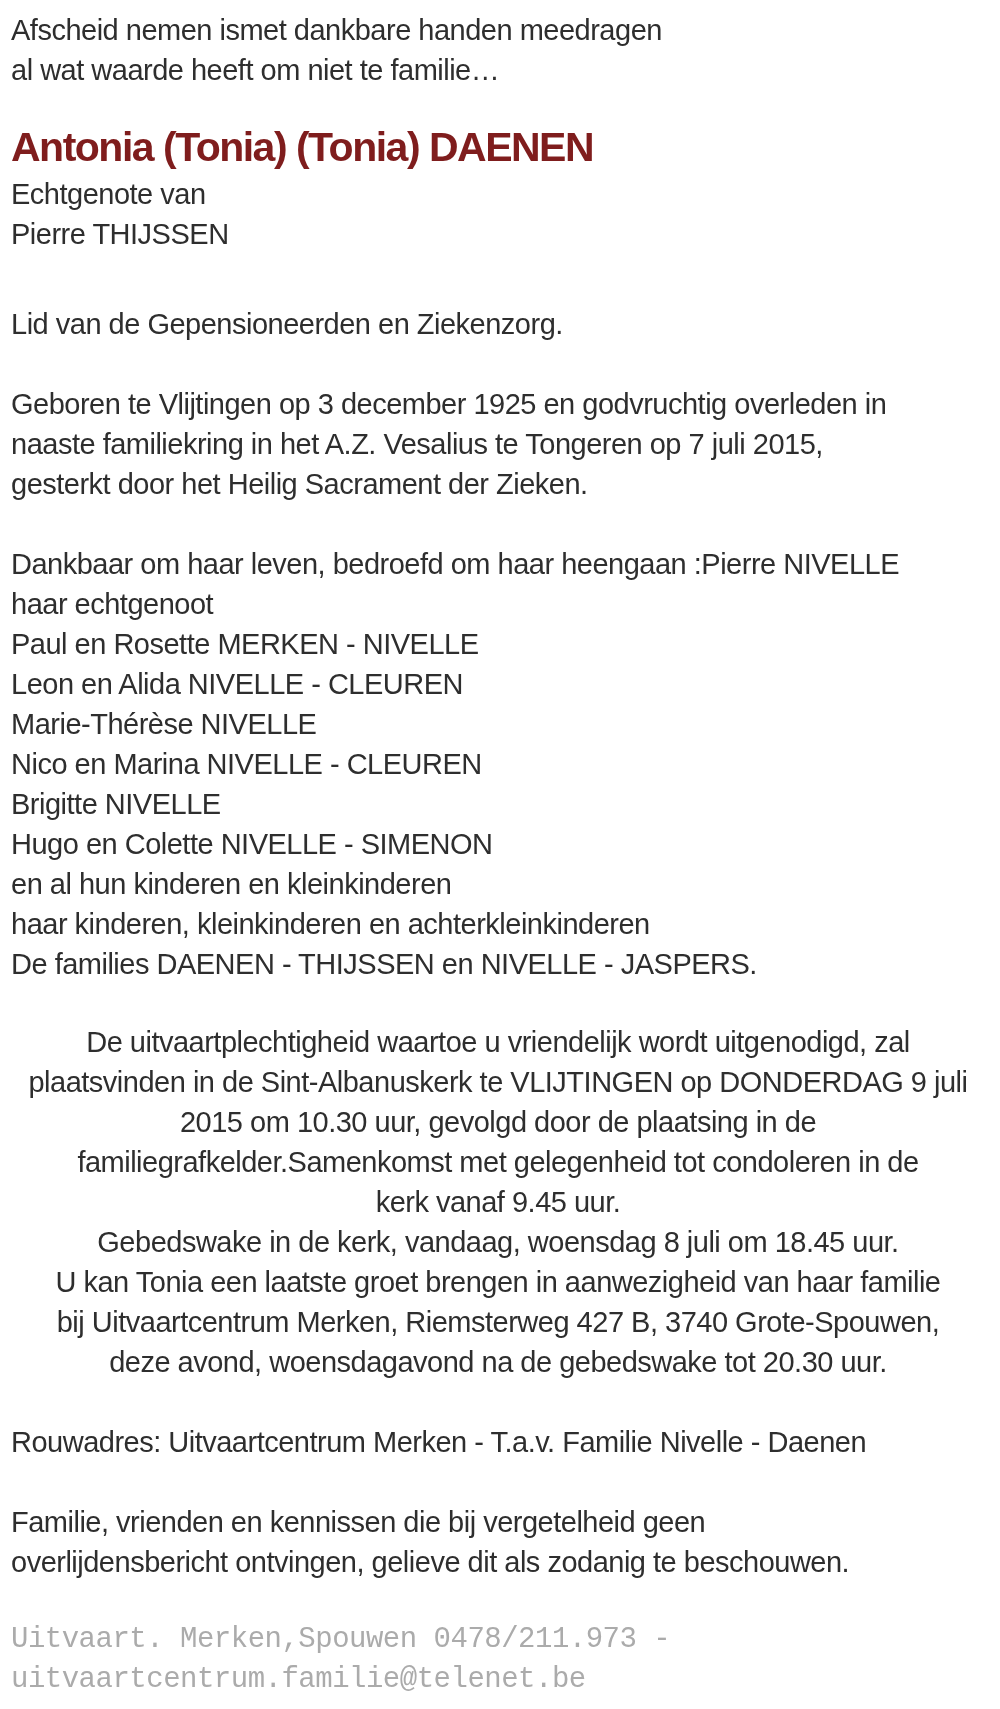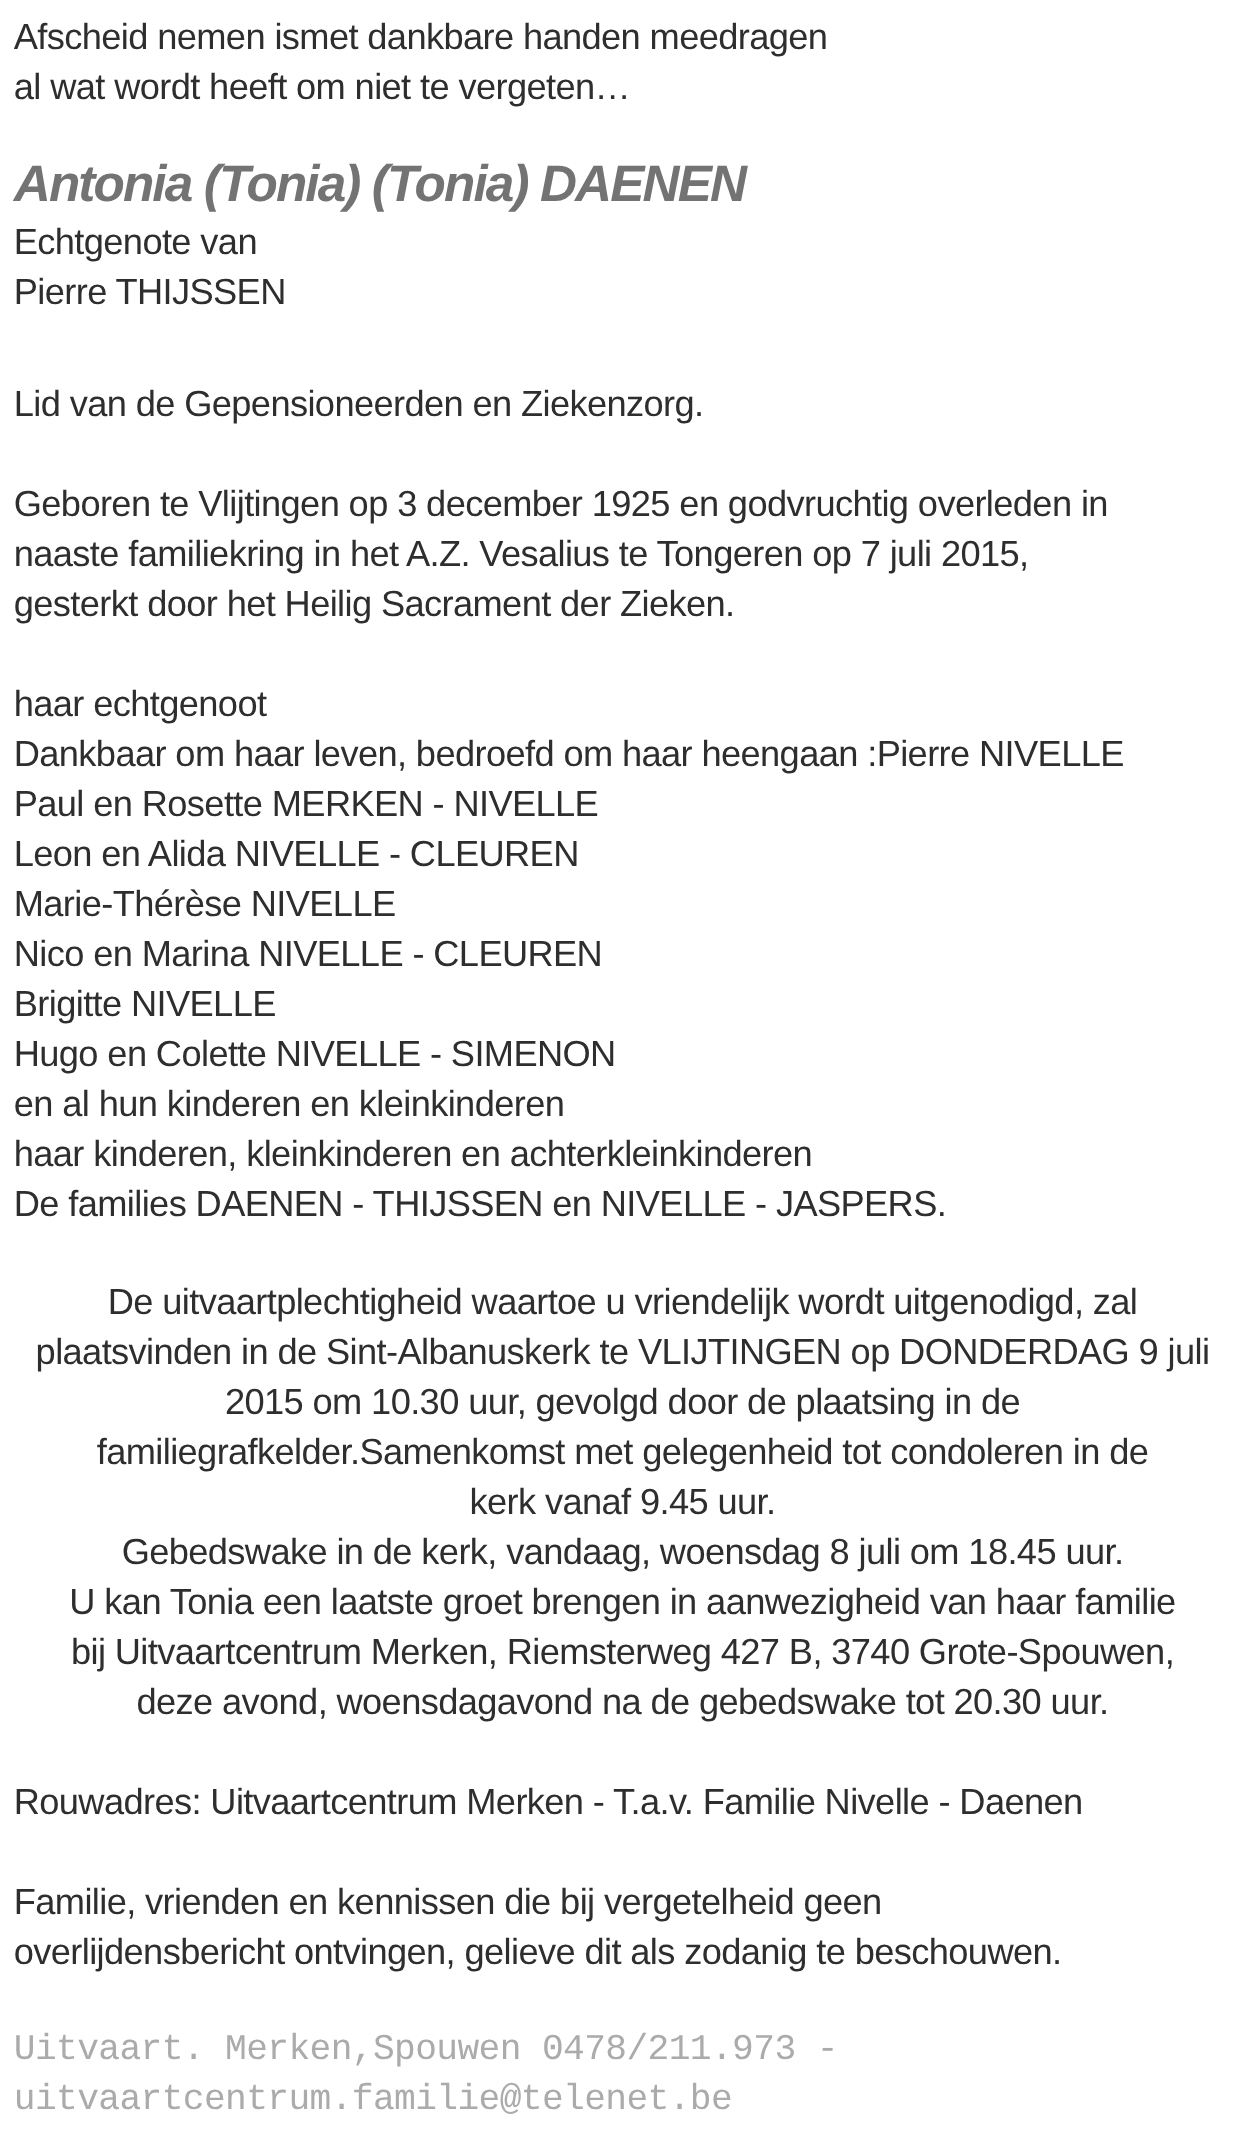--- a/index.html
+++ b/index.html
@@ -16,63 +16,62 @@
     line-height: 40px;
     letter-spacing: -0.5px;
     white-space: nowrap;
   }
   .title-line {
     font-size: 41px;
     font-weight: bold;
     line-height: 54px;
     letter-spacing: -1.5px;
     white-space: nowrap;
-    color: #737373;
+    color: #7f1d1d;
     margin-top: 30px;
-    font-style: italic;
   }
   .sec-membership { margin-top: 50px; }
   .sec-life      { margin-top: 40px; }
   .sec-mourners  { margin-top: 40px; }
   .sec-ceremony  { margin-top: 38px; text-align: center; }
   .sec-rouwadres { margin-top: 40px; }
   .sec-notice    { margin-top: 40px; }
   .sec-footer    { margin-top: 38px; }
   .muted { color: #ababab; font-family: Liberation Mono, monospace; }
 </style>
 </head>
 <body>
 
 <div class="doc">
 
   <div class="sec-epigraph">
     <div class="line">Afscheid nemen ismet dankbare handen meedragen</div>
-    <div class="line">al wat wordt heeft om niet te vergeten…</div>
+    <div class="line">al wat waarde heeft om niet te familie…</div>
   </div>
 
   <div class="title-line">Antonia (Tonia) (Tonia) DAENEN</div>
 
   <div class="sec-spouse">
     <div class="line">Echtgenote van</div>
     <div class="line">Pierre THIJSSEN</div>
   </div>
 
   <div class="sec-membership">
     <div class="line">Lid van de Gepensioneerden en Ziekenzorg.</div>
   </div>
 
   <div class="sec-life">
     <div class="line">Geboren te Vlijtingen op 3 december 1925 en godvruchtig overleden in</div>
     <div class="line">naaste familiekring in het A.Z. Vesalius te Tongeren op 7 juli 2015,</div>
     <div class="line">gesterkt door het Heilig Sacrament der Zieken.</div>
   </div>
 
   <div class="sec-mourners">
+    <div class="line">Dankbaar om haar leven, bedroefd om haar heengaan :Pierre NIVELLE</div>
     <div class="line">haar echtgenoot</div>
-    <div class="line">Dankbaar om haar leven, bedroefd om haar heengaan :Pierre NIVELLE</div>
     <div class="line">Paul en Rosette MERKEN - NIVELLE</div>
     <div class="line">Leon en Alida NIVELLE - CLEUREN</div>
     <div class="line">Marie-Thérèse NIVELLE</div>
     <div class="line">Nico en Marina NIVELLE - CLEUREN</div>
     <div class="line">Brigitte NIVELLE</div>
     <div class="line">Hugo en Colette NIVELLE - SIMENON</div>
     <div class="line">en al hun kinderen en kleinkinderen</div>
     <div class="line">haar kinderen, kleinkinderen en achterkleinkinderen</div>
     <div class="line">De families DAENEN - THIJSSEN en NIVELLE - JASPERS.</div>
   </div>

